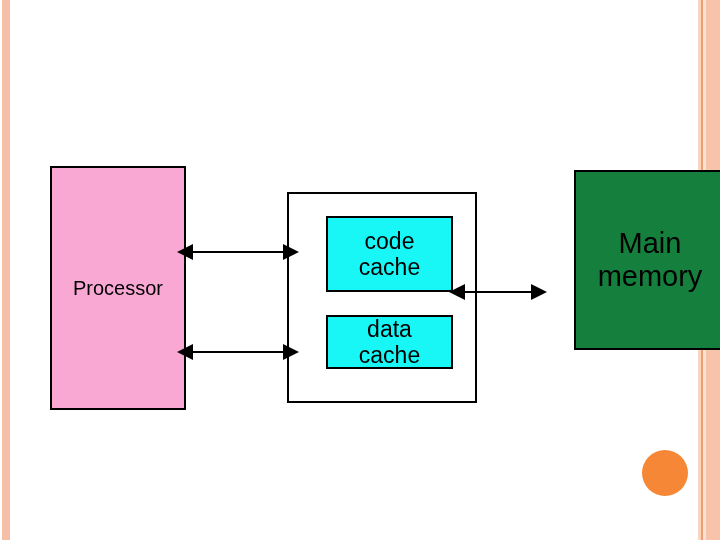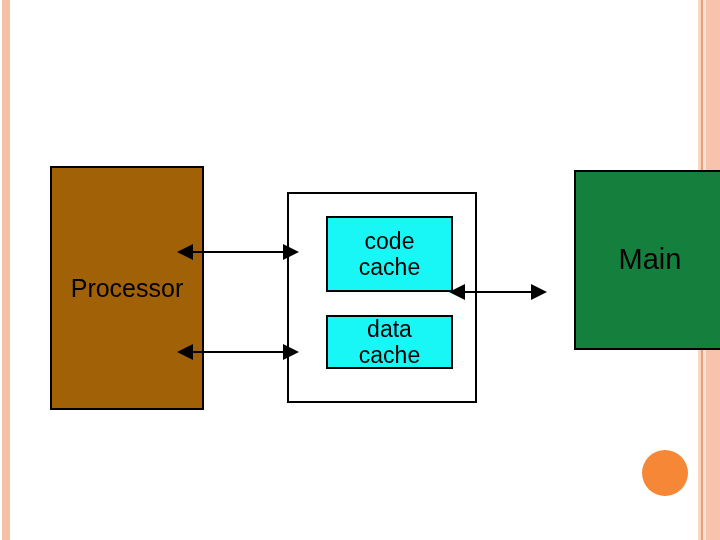--- a/index.html
+++ b/index.html
@@ -50,23 +50,23 @@
     align-items: center;
     justify-content: center;
     text-align: center;
     line-height: 1.15;
     color: #000000;
     margin-left: 28px;
   }
 
   .box-processor {
     left: 22px;  top: 166px;
-    width: 154px; height: 244px;
-    background: #a16207;
-    font-size: 25px;
+    width: 136px; height: 244px;
+    background: #f9a8d4;
+    font-size: 20px;
   }
 
   .box-cache-group {
     left: 259px; top: 192px;
     width: 190px; height: 211px;
     background: #ffffff;
   }
 
   .box-code-cache {
     left: 298px; top: 216px;
@@ -154,20 +154,21 @@
   <div class="box box-data-cache">
     <span>
       <span class="box-label">data</span>
       <span class="box-label">cache</span>
     </span>
   </div>
 
   <div class="box box-main-memory">
     <span>
       <span class="box-label">Main</span>
+      <span class="box-label">memory</span>
     </span>
   </div>
 
   <div class="arrow2 arrow-proc-code">
     <div class="head head-left"></div>
     <div class="shaft"></div>
     <div class="head head-right"></div>
   </div>
 
   <div class="arrow2 arrow-proc-data">

